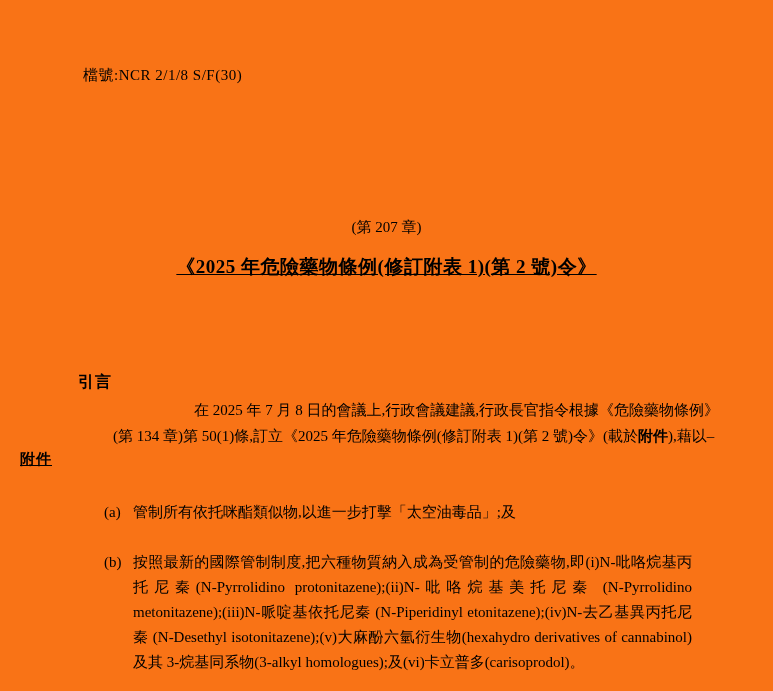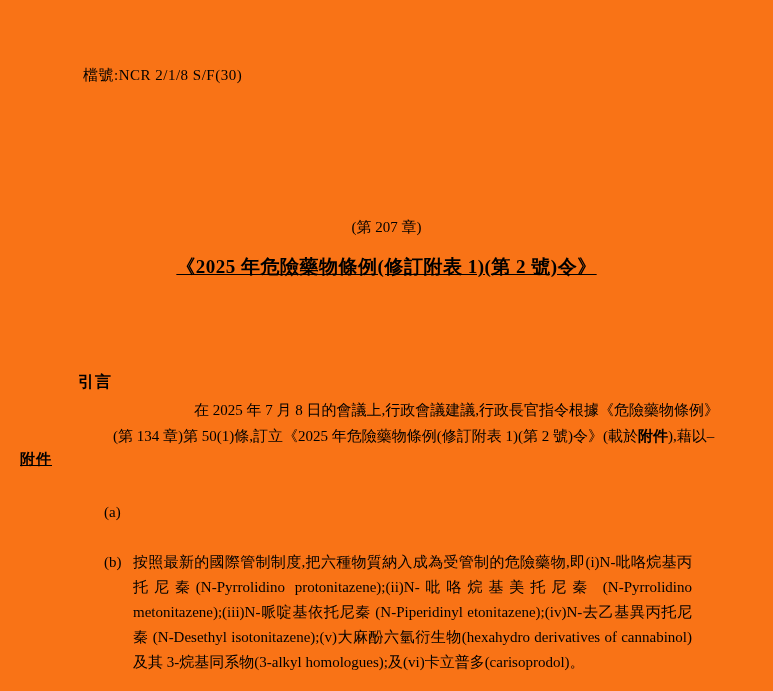--- a/index.html
+++ b/index.html
@@ -124,20 +124,21 @@
   <div class="order-title">《2025 年危險藥物條例(修訂附表 1)(第 2 號)令》</div>
 
   <div class="section-heading">引言</div>
 
   <div class="margin-note">附件</div>
 
   <div class="intro-para"><span>在 2025 年 7 月 8 日的會議上,行政會議建議,行政長官指令根據《危險藥物條例》(第 134 章)第 50(1)條,訂立《2025 年危險藥物條例(修訂附表 1)(第 2 號)令》(載於</span><span class="inline-bold">附件</span><span>),藉以–</span></div>
 
   <div class="list-item item-a">
     <span class="item-marker">(a)</span>
+    <span>管制所有依托咪酯類似物,以進一步打擊「太空油毒品」;及</span>
   </div>
 
   <div class="list-item item-b">
     <span class="item-marker">(b)</span>
     <span>按照最新的國際管制制度,把六種物質納入成為受管制的危險藥物,即(i)N-吡咯烷基丙托尼秦(N-Pyrrolidino protonitazene);(ii)N-吡咯烷基美托尼秦 (N-Pyrrolidino metonitazene);(iii)N-哌啶基依托尼秦 (N-Piperidinyl etonitazene);(iv)N-去乙基異丙托尼秦 (N-Desethyl isotonitazene);(v)大麻酚六氫衍生物(hexahydro derivatives of cannabinol)及其 3-烷基同系物(3-alkyl homologues);及(vi)卡立普多(carisoprodol)。</span>
   </div>
 
 </div>
 
 </body></html>

